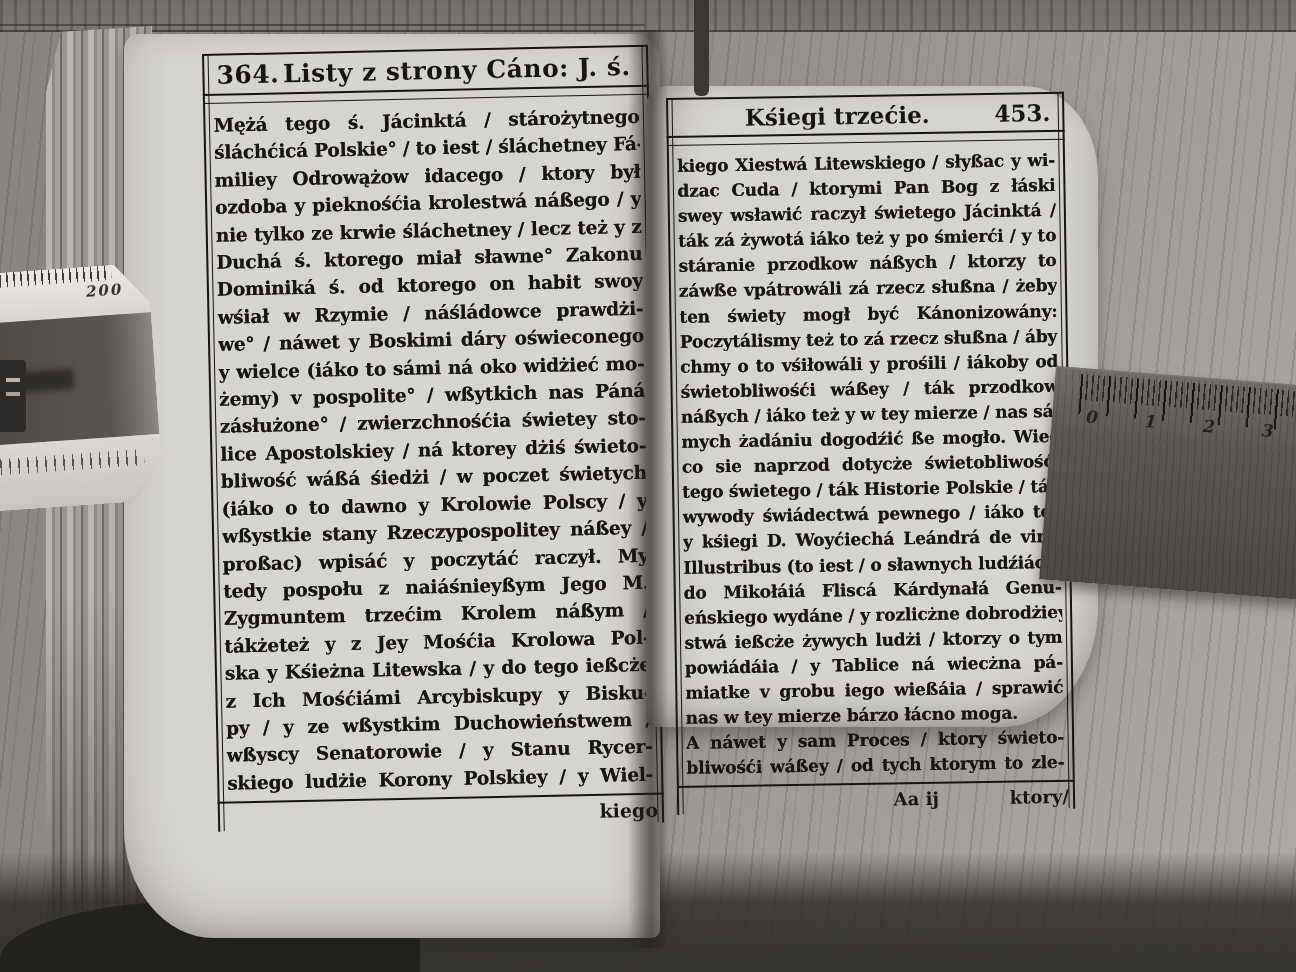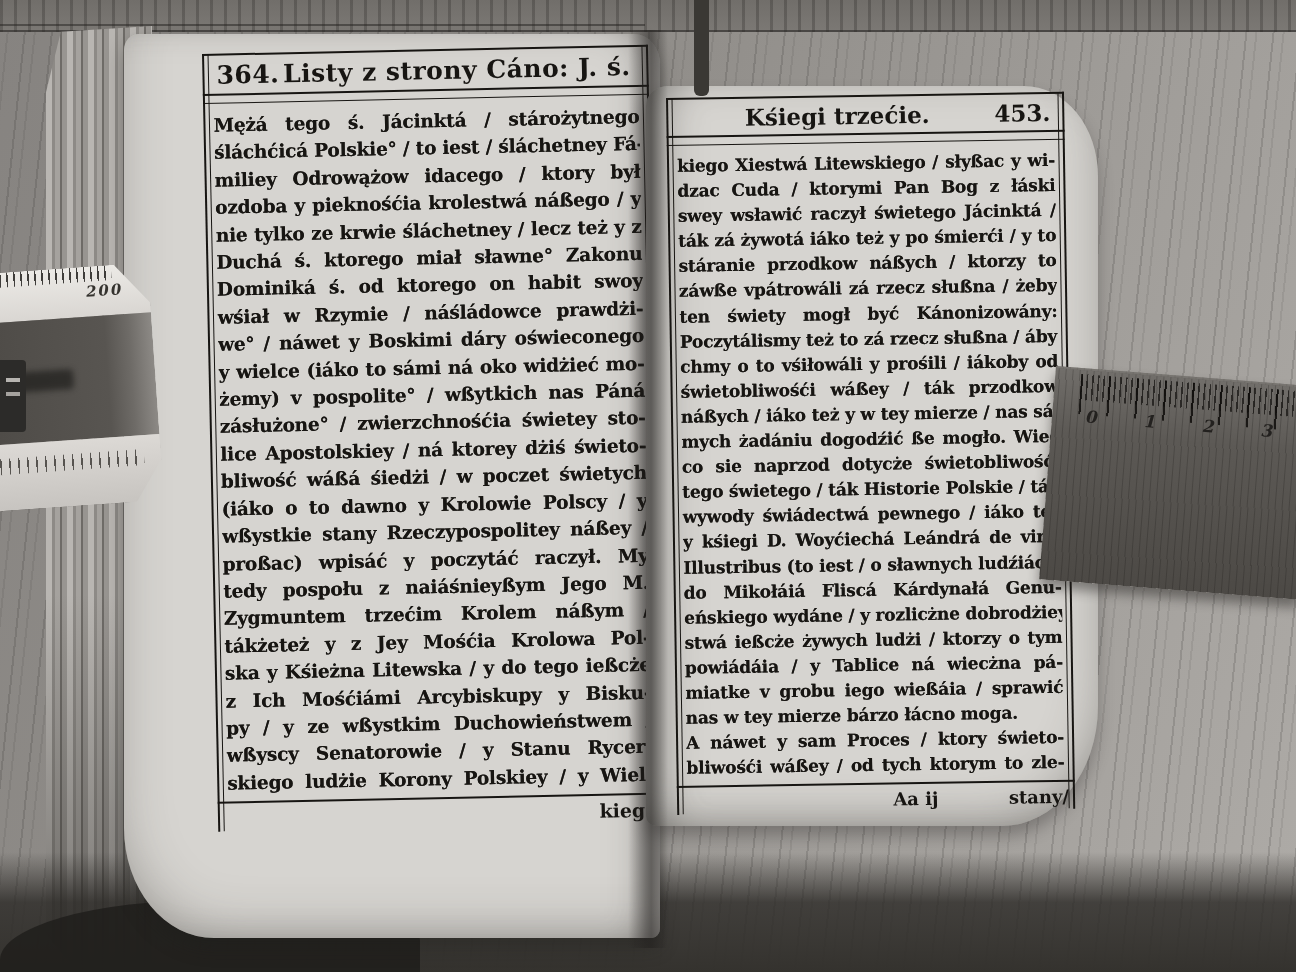--- a/index.html
+++ b/index.html
@@ -22,21 +22,21 @@
   
   .fore-edge{position:absolute;left:46px;top:26px;width:106px;height:946px;
     background:
       linear-gradient(180deg, rgba(0,0,0,0) 60%, rgba(35,33,30,0.45) 100%),
       repeating-linear-gradient(90deg,#b9b6b2 0 6px,#8d8a86 6px 9px,#a5a29e 9px 14px,#6e6b67 14px 16px,#989591 16px 21px);
     clip-path:polygon(14% 0.6%,100% 0%,100% 100%,30% 100%,0 96%,0 7%);}
   .page{position:absolute;background:#d6d4d0;}
   .left-page{left:124px;top:34px;width:536px;height:904px;
     border-radius:14px 26px 8px 90px / 16px 30px 10px 110px;
     box-shadow:inset -30px 0 42px -20px rgba(52,50,47,0.55), inset 14px -26px 55px -26px rgba(62,60,56,0.4), 0 10px 18px rgba(30,28,26,0.35);}
-  .right-page{left:646px;top:86px;width:452px;height:740px;
+  .right-page{left:646px;top:86px;width:452px;height:641px;
     border-radius:22px 74px 96px 10px / 20px 90px 120px 10px;
     box-shadow:inset 32px 0 46px -22px rgba(52,50,47,0.6), inset -16px -26px 50px -24px rgba(62,60,56,0.42), 0 10px 16px rgba(30,28,26,0.3);}
   .gutter-shadow{position:absolute;left:628px;top:30px;width:40px;height:918px;
     background:linear-gradient(90deg, rgba(32,30,28,0) 0%, rgba(32,30,28,0.42) 45%, rgba(32,30,28,0.5) 58%, rgba(32,30,28,0) 100%);}
   .gutter-top-dark{position:absolute;left:694px;top:0;width:15px;height:96px;background:#3a3834;border-radius:0 0 6px 6px;}
   
   .frame{position:absolute;color:#171512;}
   .frame::before,.frame::after{content:"";position:absolute;top:0;bottom:0;width:2px;background:#171512;}
   .frame::before{left:0;box-shadow:5px 0 0 -0.5px #171512;}
   .frame::after{right:0;box-shadow:-5px 0 0 -0.5px #171512;}
@@ -174,21 +174,21 @@
           <div class="text-line" data-interactable="false">stwá ießcże żywych ludżi / ktorzy o tym</div>
           <div class="text-line" data-interactable="false">powiádáia / y Tablice ná wiecżna pá-</div>
           <div class="text-line" data-interactable="false">miatke v grobu iego wießáia / sprawić</div>
           <div class="text-line para-end" data-interactable="false">nas w tey mierze bárzo łácno moga.</div>
           <div class="text-line" data-interactable="false">A náwet y sam Proces / ktory świeto-</div>
           <div class="text-line" data-interactable="false">bliwośći wáßey / od tych ktorym to zle-</div>
         </div>
       <div class="bottom-rule" data-interactable="false"></div>
       <div class="tail-row" data-interactable="false">
         <span class="sig" data-interactable="false">Aa ij</span>
-        <span class="cw" data-interactable="false">stany/</span>
+        <span class="cw" data-interactable="false">ktory/</span>
       </div>
     </div>
   </div>
 
   <div class="gutter-shadow" data-interactable="false"></div>
   <div class="gutter-top-dark" data-interactable="false"></div>
 
   <div class="scale-ruler" data-interactable="false">
     <div class="sr-top" data-interactable="false">
       <div class="ticks" data-interactable="false"></div>

